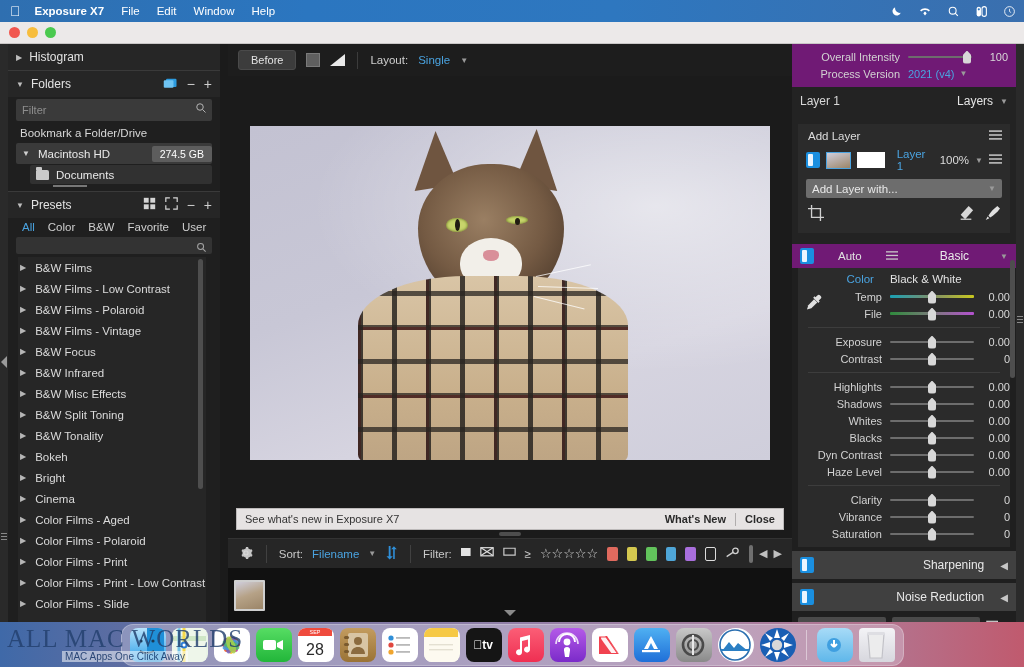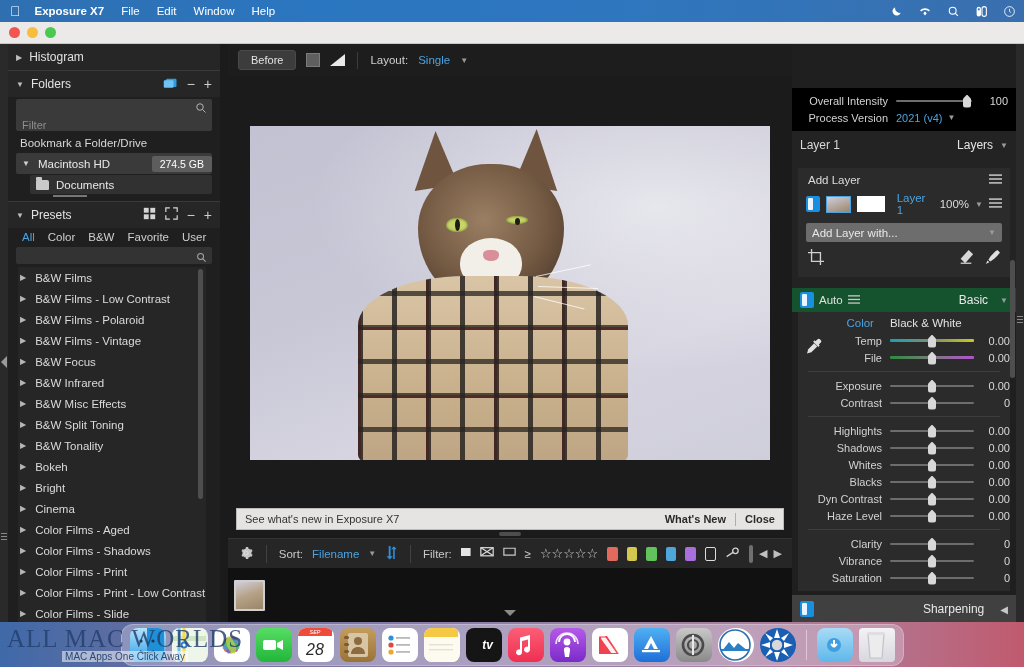--- a/index.html
+++ b/index.html
@@ -79,23 +79,23 @@
   }
   .sec-header .tw { margin-right: 7px; font-size: 8px; color: #bdbdbd; }
   .sec-header .title { flex: 1; }
   .sec-header .acts { display: flex; align-items: center; gap: 9px; color: #cfcfcf; font-size: 14px; }
   .hr-line { height: 1px; background: #3a3a3a; }
 
   .histo-block { background:#1f1f1f; }
   .folders-block { background:#1f1f1f; padding-bottom: 4px; }
 
   .filterbox {
-    position: relative; margin: 2px 8px 4px 8px; height: 32px;
+    position: relative; margin: 2px 8px 4px 8px; height: 22px;
     background: #3a3a3a; border-radius: 2px;
-    display: flex; align-items: flex-end; padding: 0 6px;
+    display: flex; align-items: center; padding: 0 6px;
     font-size: 11px; color: #8e8e8e;
   }
   .filterbox .mag { position: absolute; right: 5px; top: 3px; }
   .bookmark-row { padding: 2px 8px 4px 12px; font-size: 11.5px; color: #d8d8d8; }
   .drive-row {
     display: flex; align-items: center; margin: 0 8px 1px 8px;
     height: 21px; background: #3a3a3a; border-radius: 2px;
     font-size: 11.5px; color: #e8e8e8; padding-left: 6px;
   }
   .drive-row .tw { font-size: 8px; margin-right: 8px; color: #d0d0d0; }
@@ -239,21 +239,21 @@
   .fs-caret {
     position:absolute; left: 50%; bottom: 6px; transform: translateX(-50%);
     width:0;height:0;border-left:6px solid transparent;border-right:6px solid transparent;border-top:6px solid #8a8a8a;
   }
 
   
   .rightpanel {
     position: absolute; right: 8px; top: 0; width: 224px; height: 100%;
     background: #1f1f1f; color: #d6d6d6; display:flex; flex-direction: column;
   }
-  .rp-top { background:#000000; padding: 4px 8px 5px 12px; margin-top: 44px; }
+  .rp-top { background:#701a75; padding: 4px 8px 5px 24px; }
   .rowline { display: flex; align-items: center; font-size: 11px; height: 17px; }
   .rowline .lab { width: 92px; text-align: right; color: #d2d2d2; padding-right: 8px; }
   .rowline .val { width: 36px; text-align: right; color: #d8d8d8; }
   .slider { position: relative; flex: 1; height: 14px; display:flex; align-items:center; }
   .strack { width: 100%; height: 2px; background: #6d6d6d; border-radius: 1px; }
   .strack.temp { background: linear-gradient(90deg,#1aa0b4,#7f8f6a,#c9c81e); height:3px; }
   .strack.tint { background: linear-gradient(90deg,#2f8b3d,#7a7a7a,#b451d0); height:3px; }
   .sknob {
     position:absolute; width: 8px; height: 13px; background: #d8d8d8;
     border-radius: 2px 2px 3px 3px; top: 1px;
@@ -285,22 +285,22 @@
     display:flex; align-items:center; margin: 4px 8px 2px 8px; height: 19px;
     background: #6d6d6d; border-radius: 2px; padding: 0 6px;
     font-size: 11.5px; color: #e8e8e8;
   }
   .addwith .ca { margin-left:auto; }
   .toolrow { display:flex; align-items:center; padding: 5px 10px 4px 10px; color:#cfcfcf; }
   .toolrow .sp { flex: 1; }
   .toolrow .ic { margin-left: 10px; }
 
   .basic-hdr {
-    display:flex; align-items:center; gap:5px; padding: 4px 8px; font-size: 12px;
-    background:#14532d;
+    display:flex; align-items:center; gap:24px; padding: 4px 8px; font-size: 12px;
+    background:#701a75;
   }
   .basic-hdr .auto { color:#e0e0e0; font-size: 11.5px; }
   .basic-hdr .r { margin-left:auto; color:#e8e8e8; }
   .basic-body { background:#2b2b2b; margin: 0 6px; padding: 3px 0 5px 0; position: relative; }
   .cw-row { display:flex; justify-content:center; gap: 16px; font-size:11.5px; padding: 2px 0 3px 0; }
   .cw-row .on { color:#4aa3e0; }
   .cw-row .off { color:#e2e2e2; }
   .divider-in { height:1px; background:#3d3d3d; margin: 5px 10px; }
   .eyedrop { position:absolute; left: 8px; top: 26px; color:#dcdcdc; }
 
@@ -326,21 +326,21 @@
     position: absolute; left: 0; top: 622px; width: 1024px; height: 45px;
     background: linear-gradient(90deg,#3f69a8 0%, #6d6f9e 18%, #8f7fa8 48%, #a87fa0 72%, #b5708a 88%, #c05a6e 100%);
     display:flex; align-items:center; justify-content:center;
   }
   .dock {
     height: 42px; border-radius: 12px;
     background: rgba(230,225,240,0.34);
     border: 1px solid rgba(255,255,255,0.25);
     display:flex; align-items:center; gap: 6px; padding: 3px 8px;
   }
-  .dicon { width: 36px; height: 34px; border-radius: 8px; position: relative; overflow: hidden; font-style: italic; }
+  .dicon { width: 36px; height: 34px; border-radius: 8px; position: relative; overflow: hidden; }
   .dock-div { width:1px; height: 30px; background: rgba(255,255,255,.45); margin: 0 4px; }
 
   .watermark {
     position: absolute; left: 0; top: 620px; width: 250px; height: 47px;
     z-index: 60; pointer-events: none;
     display:flex; flex-direction: column; align-items:center; justify-content:center;text-align:center;
   }
   .wm-main {
     font-family: "Liberation Serif", serif; font-size: 25px; letter-spacing: 1px;
     color: #23406e; opacity: .82; white-space: nowrap;
@@ -548,21 +548,21 @@
               <div class="preset-item">
                 <span class="tw">▶</span>
                 <span>Cinema</span>
               </div>
               <div class="preset-item">
                 <span class="tw">▶</span>
                 <span>Color Films - Aged</span>
               </div>
               <div class="preset-item">
                 <span class="tw">▶</span>
-                <span>Color Films - Shadows</span>
+                <span>Color Films - Polaroid</span>
               </div>
               <div class="preset-item">
                 <span class="tw">▶</span>
                 <span>Color Films - Print</span>
               </div>
               <div class="preset-item">
                 <span class="tw">▶</span>
                 <span>Color Films - Print - Low Contrast</span>
               </div>
               <div class="preset-item">

